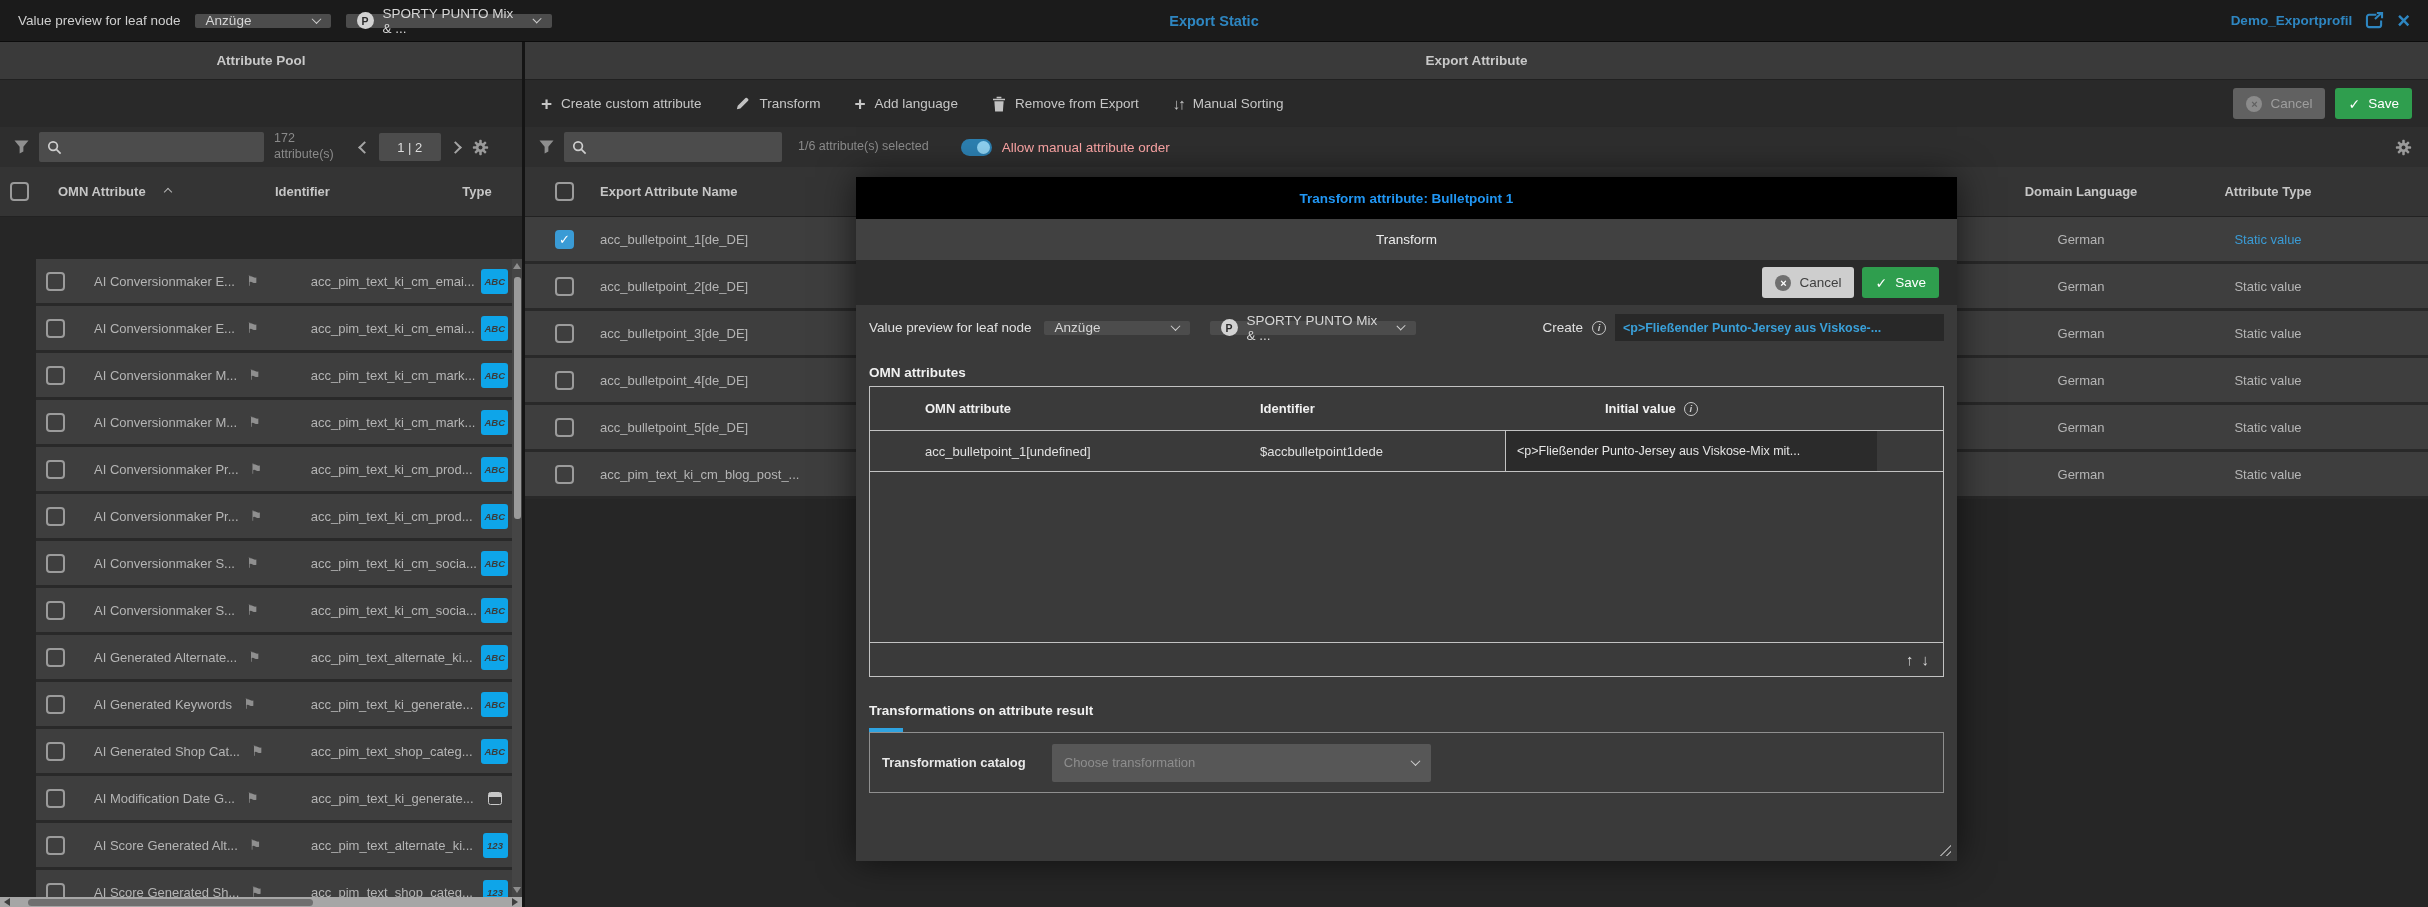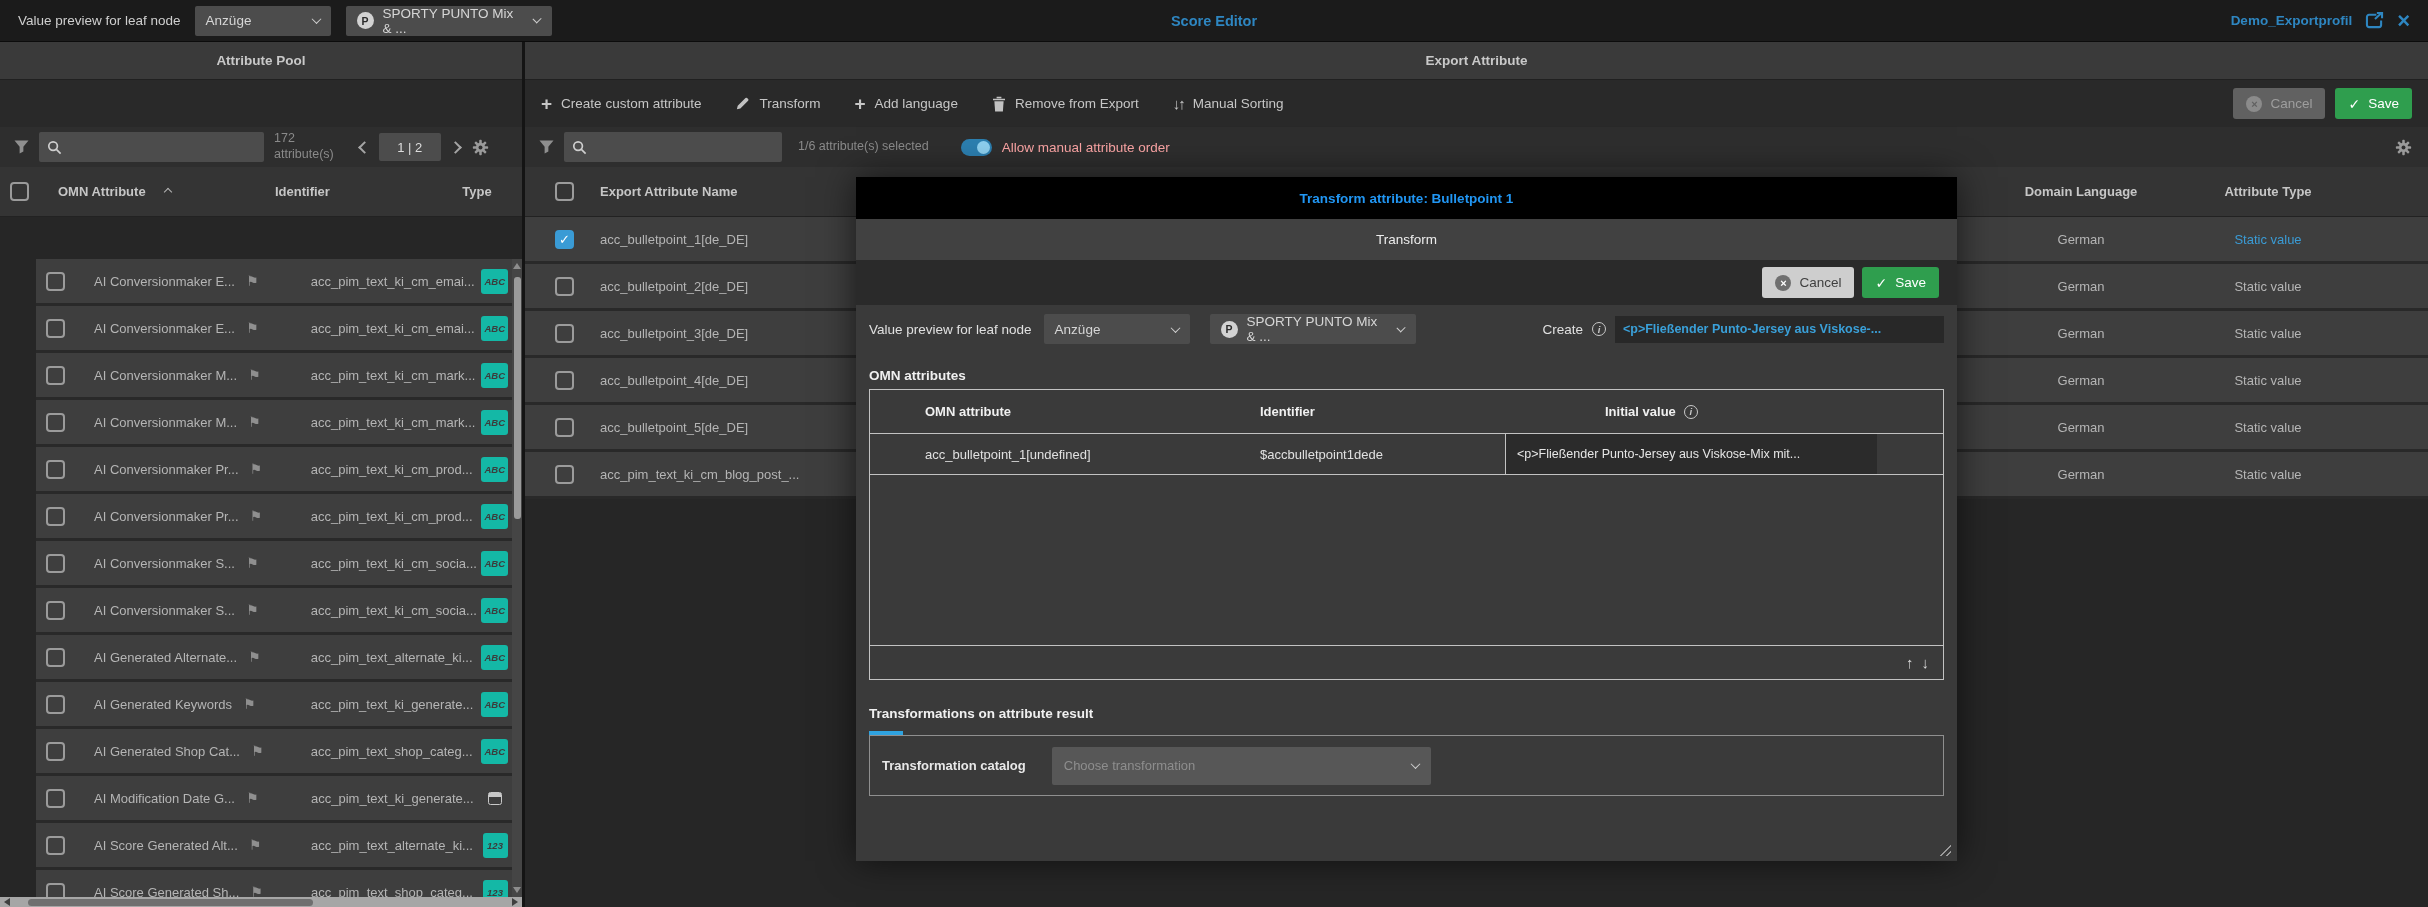--- a/index.html
+++ b/index.html
@@ -3,21 +3,21 @@
 <meta charset="utf-8">
 <style>
   * { margin:0; padding:0; box-sizing:border-box; }
   html,body { width:2428px; height:907px; overflow:hidden; background:#222;
     font-family:"Liberation Sans","DejaVu Sans",sans-serif; color:#c9c9c9; font-size:13px; }
 
   
   .topbar { height:42px; background:#1b1b1b; display:flex; align-items:center;
     padding:0 18px; position:relative; border-bottom:1px solid #0c0c0c; }
   .topbar-label { color:#cfcfcf; font-size:13.5px; margin-right:14px; }
-  .dd { background:#4c4c4c; height:30px; border-radius:2px; display:inline-flex;
+  .dd { background:#4c4c4c; height:14px; border-radius:2px; display:inline-flex;
     align-items:center; padding:0 11px; gap:9px; color:#d6d6d6; font-size:13.5px; cursor:default; }
   .dd .chev { margin-left:14px; }
   .chev { display:inline-block; width:7px; height:7px; border-right:1.7px solid #cfcfcf;
     border-bottom:1.7px solid #cfcfcf; transform:rotate(45deg) translate(-1px,-1px); }
   .pbadge { width:17px; height:17px; border-radius:50%; background:#d2d2d2; color:#2b2b2b;
     font-size:10.5px; font-weight:bold; display:inline-flex; align-items:center; justify-content:center; flex:none; }
   .app-title { position:absolute; left:0; right:0; text-align:center; color:#2e86c1;
     font-weight:bold; font-size:14.5px; pointer-events:none; }
   .topbar-right { margin-left:auto; display:flex; align-items:center; gap:13px; z-index:2; }
   .profile-name { color:#2e86c1; font-weight:600; font-size:13.5px; }
@@ -78,21 +78,21 @@
 
   .lrows { position:absolute; top:217px; bottom:10px; left:0; right:0; overflow:hidden;margin-left:36px; }
   .lrow { display:flex; align-items:center; height:47px; background:#3e3e3e;
     border-bottom:3px solid #292929; padding-left:10px; color:#b5b5b5; }
   .lthead { padding-left:10px; }
   .lc-name { width:212px; padding-left:29px; display:flex; align-items:center; gap:11px; }
   .lc-name .nm { white-space:nowrap; overflow:hidden; }
   .flag { color:#8f8f8f; font-size:14px; flex:none; }
   .lc-id { width:205px; padding-left:34px; white-space:nowrap; overflow:hidden; }
   .lc-type { flex:1; display:flex; justify-content:center; padding-right:14px; }
-  .abadge { min-width:25px; height:25px; padding:0 3px; border-radius:3px; background:#14b8a6;
+  .abadge { min-width:25px; height:25px; padding:0 3px; border-radius:3px; background:#0ea5e9;
     color:#3c3c3c; font-size:9.5px; font-style:italic; font-weight:bold;
     display:inline-flex; align-items:center; justify-content:center; }
   .calic { width:14px; height:13px; border:1.5px solid #c9c9c9; border-radius:2.5px;
     background:linear-gradient(#c9c9c9 0 3.5px,transparent 3.5px); }
 
   .rthead { padding-left:30px; }
   .rrow { display:flex; align-items:center; height:47px; background:#3e3e3e;
     border-bottom:3px solid #292929; padding-left:30px; color:#b5b5b5; }
   .rc-name { width:1390px; padding-left:26px; white-space:nowrap; overflow:hidden; }
   .rc-domain { width:234px; text-align:center; }
@@ -180,21 +180,21 @@
   <span class="topbar-label">Value preview for leaf node</span>
   <span class="dd" style="width:136px;margin-right:15px;">
     <span>Anzüge</span>
     <span class="chev" style="margin-left:auto;"></span>
   </span>
   <span class="dd" style="width:206px;">
     <span class="pbadge">P</span>
     <span>SPORTY PUNTO Mix &amp; ...</span>
     <span class="chev" style="margin-left:auto;"></span>
   </span>
-  <span class="app-title">Score Editor</span>
+  <span class="app-title">Export Static</span>
   <span class="topbar-right">
     <span class="profile-name">Demo_Exportprofil</span>
     <span>
       <svg width="19" height="17" viewBox="0 0 20 18">
           <path d="M12 3H4.2A2.2 2.2 0 0 0 2 5.2v8.6A2.2 2.2 0 0 0 4.2 16h10.6a2.2 2.2 0 0 0 2.2-2.2V9" stroke="#2e86c1" stroke-width="2.2" fill="none"></path>
           <path d="M10.5 7.5 17.5 1M12.5 1H18v5.5" stroke="#2e86c1" stroke-width="2.2" fill="none"></path>
         </svg>
     </span>
     <span class="close-x">×</span>
   </span>

